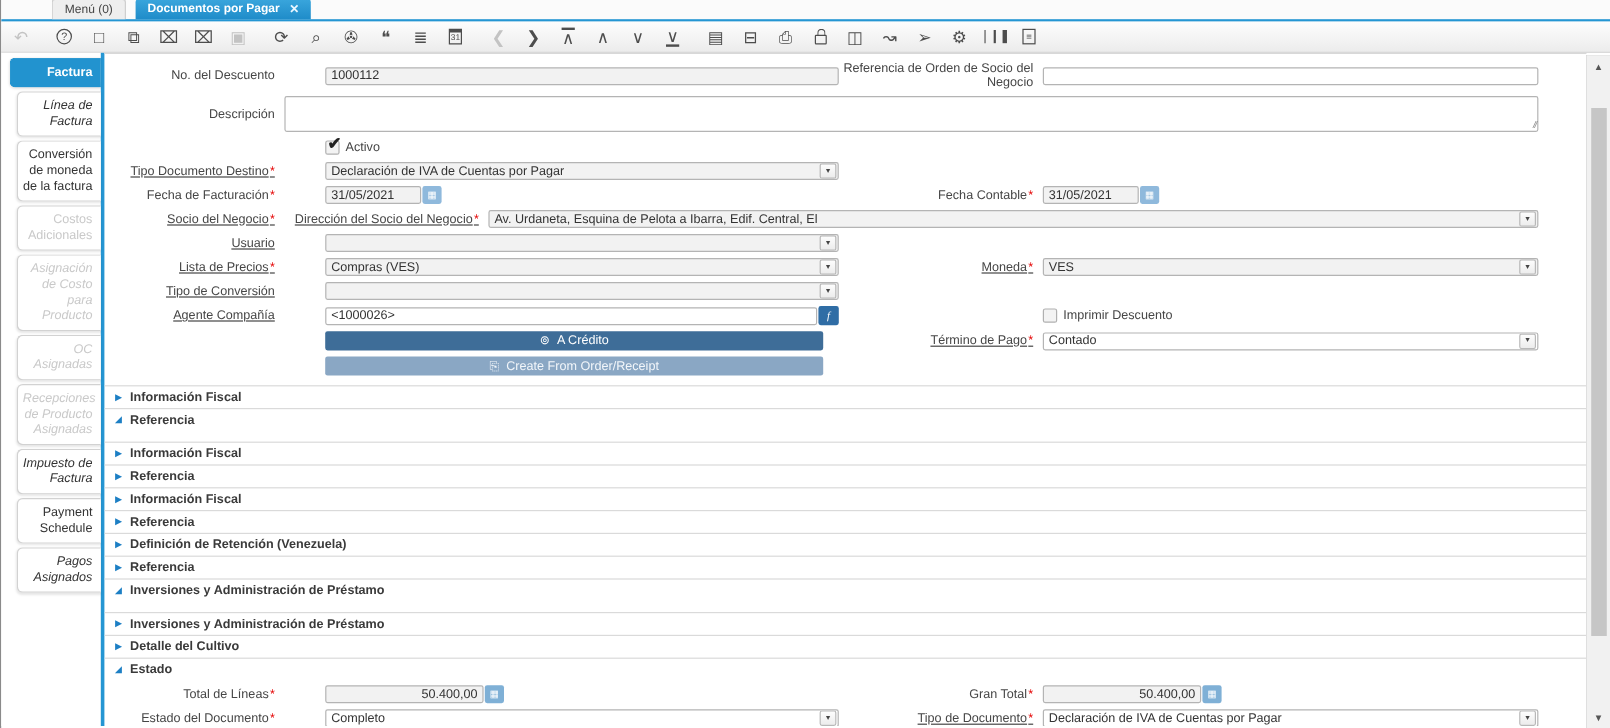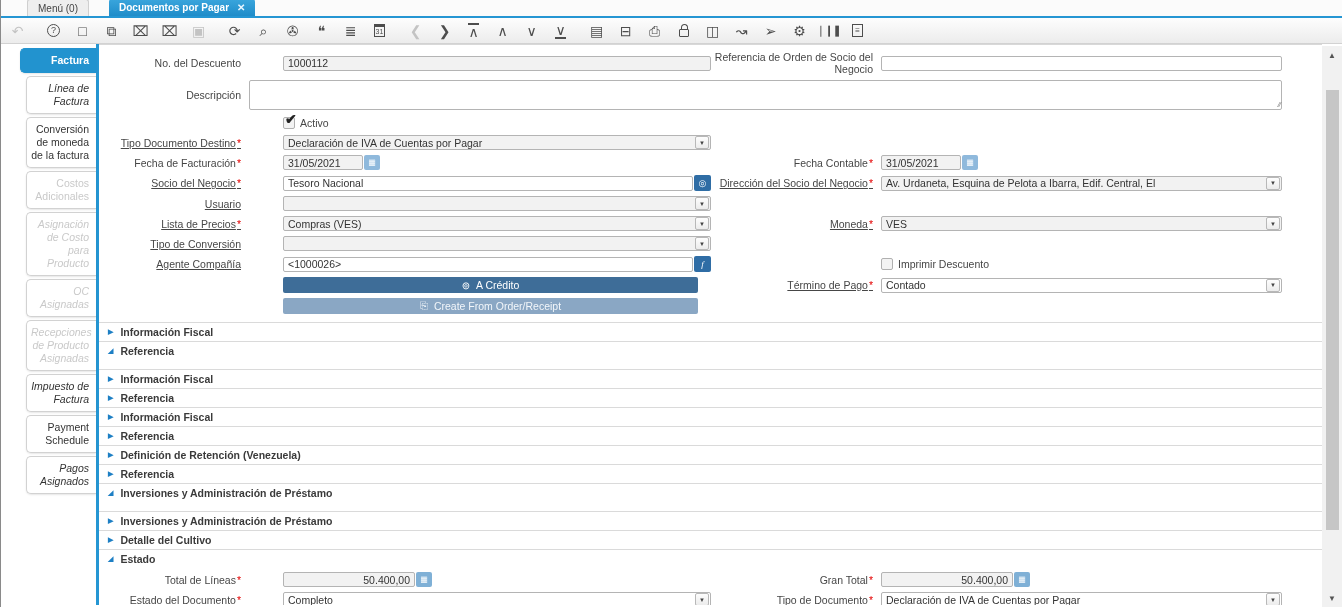--- a/index.html
+++ b/index.html
@@ -4,21 +4,21 @@
 <style>
   * { box-sizing: border-box; }
   html,body { margin:0; padding:0; }
   body {
     width:1342px; height:607px; overflow:hidden; background:#fff;
     font-family:"Liberation Sans", sans-serif; font-size:10.5px; color:#3c3c3c;
     border-left:1px solid #8a8a8a;
   }
 
   
-  .tabbar { height:18px; display:flex; align-items:flex-end; background:#fbfbfb; border-bottom:2px solid #2596d3; padding-left:26px; gap:20px; }
+  .tabbar { height:18px; display:flex; align-items:flex-end; background:#fbfbfb; border-bottom:2px solid #2596d3; padding-left:42px; gap:8px; }
   .wtab { height:17px; display:flex; align-items:center; padding:0 10px; border-radius:3px 3px 0 0; font-size:10px; cursor:pointer; }
   .wtab.menu { background:#eeeeee; border:1px solid #cfcfcf; border-bottom:none; color:#444; }
   .wtab.active { background:linear-gradient(#3aa6dd,#1f8cc9); color:#fff; font-weight:bold; gap:8px; }
   .wtab .close { font-size:10px; font-weight:bold; color:#eaf6ff; cursor:pointer; }
 
   
   .toolbar { height:26px; background:linear-gradient(#fdfdfd,#ececec); border-bottom:1px solid #d2d2d2; display:flex; align-items:center; padding-left:6px; }
   .tb-group { display:flex; gap:8px; margin-right:15px; }
   .tb-icon { width:21px; height:20px; display:flex; align-items:center; justify-content:center; color:#4d4d4d; font-size:14px; cursor:pointer; }
   .tb-icon.disabled { color:#c3c3c3; cursor:default; }
@@ -27,21 +27,21 @@
   [data-name="log-icon"] .glyph { border:1px solid currentColor; font-size:8px; line-height:11px; padding:0 2px; }
   [data-name="first-record-icon"] .glyph { border-top:2px solid currentColor; }
   [data-name="last-record-icon"] .glyph { border-bottom:2px solid currentColor; }
   [data-name="help-icon"] .glyph { border:1.3px solid currentColor; border-radius:50%; width:13px; height:13px; font-size:9px; display:flex; align-items:center; justify-content:center; }
   [data-name="lock-icon"] .glyph { width:10px; height:8px; border:1.4px solid currentColor; border-radius:1px; margin-top:5px; position:relative; }
   [data-name="lock-icon"] .glyph::before { content:""; position:absolute; top:-6px; left:1px; width:5px; height:5px; border:1.4px solid currentColor; border-bottom:none; border-radius:4px 4px 0 0; }
   [data-name="product-info-icon"] .glyph { font-size:11px; letter-spacing:-1px; }
 
   
   .main { display:flex; height:561px; }
-  .sidebar { width:98px; border-right:3px solid #2596d3; padding-top:4px; background:#fff; flex:none; }
+  .sidebar { width:86px; border-right:3px solid #2596d3; padding-top:4px; background:#fff; flex:none; }
   .side-tab { margin:0 0 3px auto; width:70px; background:#fff; border:1px solid #d2d2d2; border-right:none; border-radius:5px 0 0 5px; padding:5px 7px 5px 4px; text-align:right; color:#333; line-height:13px; cursor:pointer; box-shadow:0 1px 2px rgba(0,0,0,.10); }
   .side-tab.active { background:#2293cf; border-color:#2293cf; color:#fff; width:76px; font-weight:bold; }
   .side-tab.disabled { color:#c9c9c9; cursor:default; }
   .side-tab.italic { font-style:italic; }
 
   .content { flex:1; margin-right:20px; padding-top:6px; border-top:1px solid #d8d8d8; position:relative; overflow:hidden; }
 
   
   .row { display:flex; align-items:center; margin-bottom:5px; padding-right:40px; min-height:15px; }
   .lbl { width:150px; flex:none; text-align:right; padding-right:8px; color:#464646; }
@@ -262,24 +262,20 @@
       </div>
       <div class="rlbl m" data-name="account-date-label">Fecha Contable</div>
       <div class="rzone">
         <input class="input gray" style="width: 80px;" data-name="account-date-field" value="31/05/2021">
         <span class="cal-btn" data-name="calendar-picker-icon">▦</span>
       </div>
     </div>
 
     <div class="row">
       <div class="lbl u m" data-name="business-partner-label">Socio del Negocio</div>
-      <div class="zone">
-        <input class="input grow" data-name="business-partner-field" value="Tesoro Nacional" style="">
-        <span class="sq-btn" data-name="record-search-icon">◎</span>
-      </div>
       <div class="rlbl u m" data-name="partner-location-label">Dirección del Socio del Negocio</div>
       <div class="rzone">
           <div class="combo gray grow" data-name="partner-location-combo">
         <span class="val" data-name="partner-location-value">Av. Urdaneta, Esquina de Pelota a Ibarra, Edif. Central, El</span>
         <span class="drop" data-name="chevron-down-icon">▼</span>
           </div>
         </div>
     </div>
 
     <div class="row">

